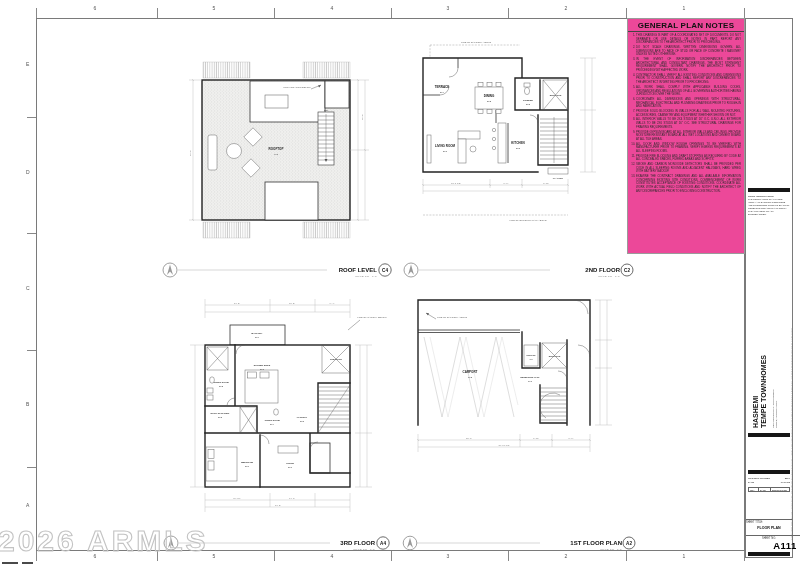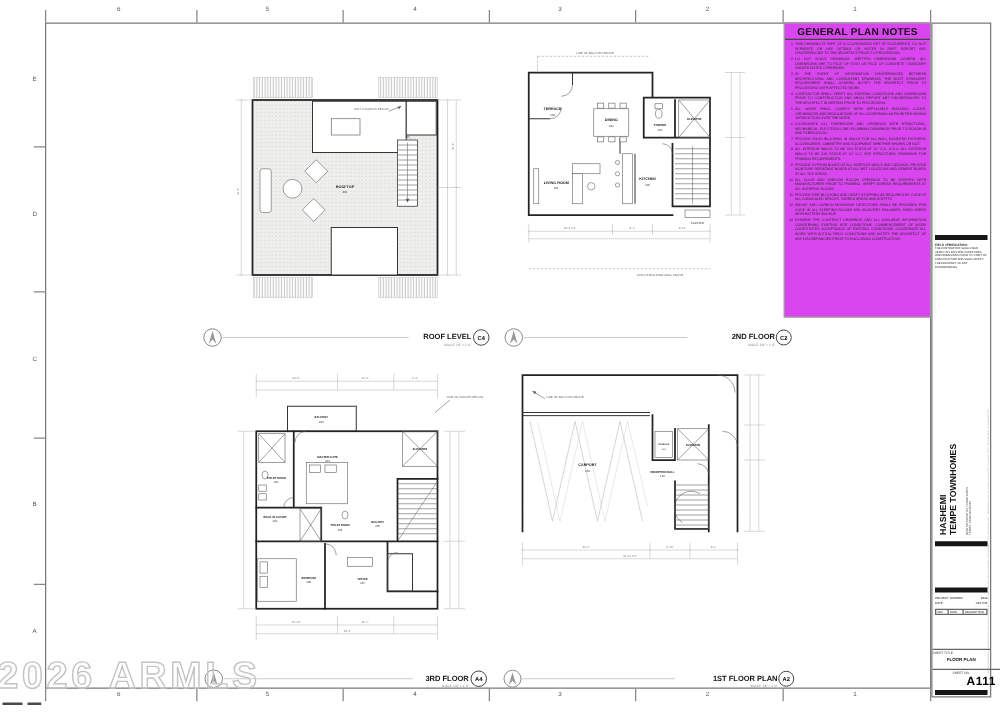--- a/index.html
+++ b/index.html
@@ -5,21 +5,21 @@
   html,body{margin:0;padding:0;}
   .sheet{position:relative;width:800px;height:571px;background:#ffffff;font-family:"Liberation Sans",sans-serif;overflow:hidden;}
   
   .border-main{position:absolute;left:36px;top:18px;width:709px;height:533px;border:1px solid #7a7a7a;box-sizing:border-box;}
   .titleblock{position:absolute;left:745px;top:18px;width:48px;height:540px;border:1px solid #7a7a7a;box-sizing:border-box;background:#fff;}
   .gridnum{position:absolute;font-size:5px;color:#555;transform:translateX(-50%);}
   .gridletter{position:absolute;font-size:5px;color:#555;transform:translateY(-50%);}
   .tick-v{position:absolute;width:1px;height:10px;background:#888;}
   .tick-h{position:absolute;width:9px;height:1px;background:#888;}
   
-  .notesbox{position:absolute;left:627px;top:18px;width:118px;height:236px;border:0.6px solid #9a9a9a;box-sizing:border-box;background:#d946ef;overflow:hidden;}
+  .notesbox{position:absolute;left:627px;top:18px;width:118px;height:236px;border:0.6px solid #9a9a9a;box-sizing:border-box;background:#ec4899;overflow:hidden;}
   .notes-title{font-size:8px;font-weight:bold;color:#111;text-align:center;padding:2px 0 1px 0;border-bottom:0.8px solid #444;letter-spacing:0.2px;}
   .notes-list{margin:2px 3px 0 1px;padding-left:7px;font-size:2.8px;line-height:1.3;color:#2b2b2b;text-align:justify;}
   .notes-list li{margin-bottom:1.2px;}
   
   .logo{position:absolute;left:747px;top:24px;width:44px;text-align:center;color:#23233f;}
   .logo .big{font-family:"Liberation Serif",serif;font-size:21px;line-height:1;letter-spacing:0px;}
   .logo .big .slash{color:#a8893c;font-weight:bold;}
   .firmname1{font-size:4.6px;letter-spacing:0.6px;margin-top:2px;color:#23233f;}
   .firmname2{font-size:4.2px;letter-spacing:1.8px;margin-top:1px;color:#23233f;}
   .firmaddr{font-size:2.3px;color:#555;margin-top:2px;line-height:1.35;}

